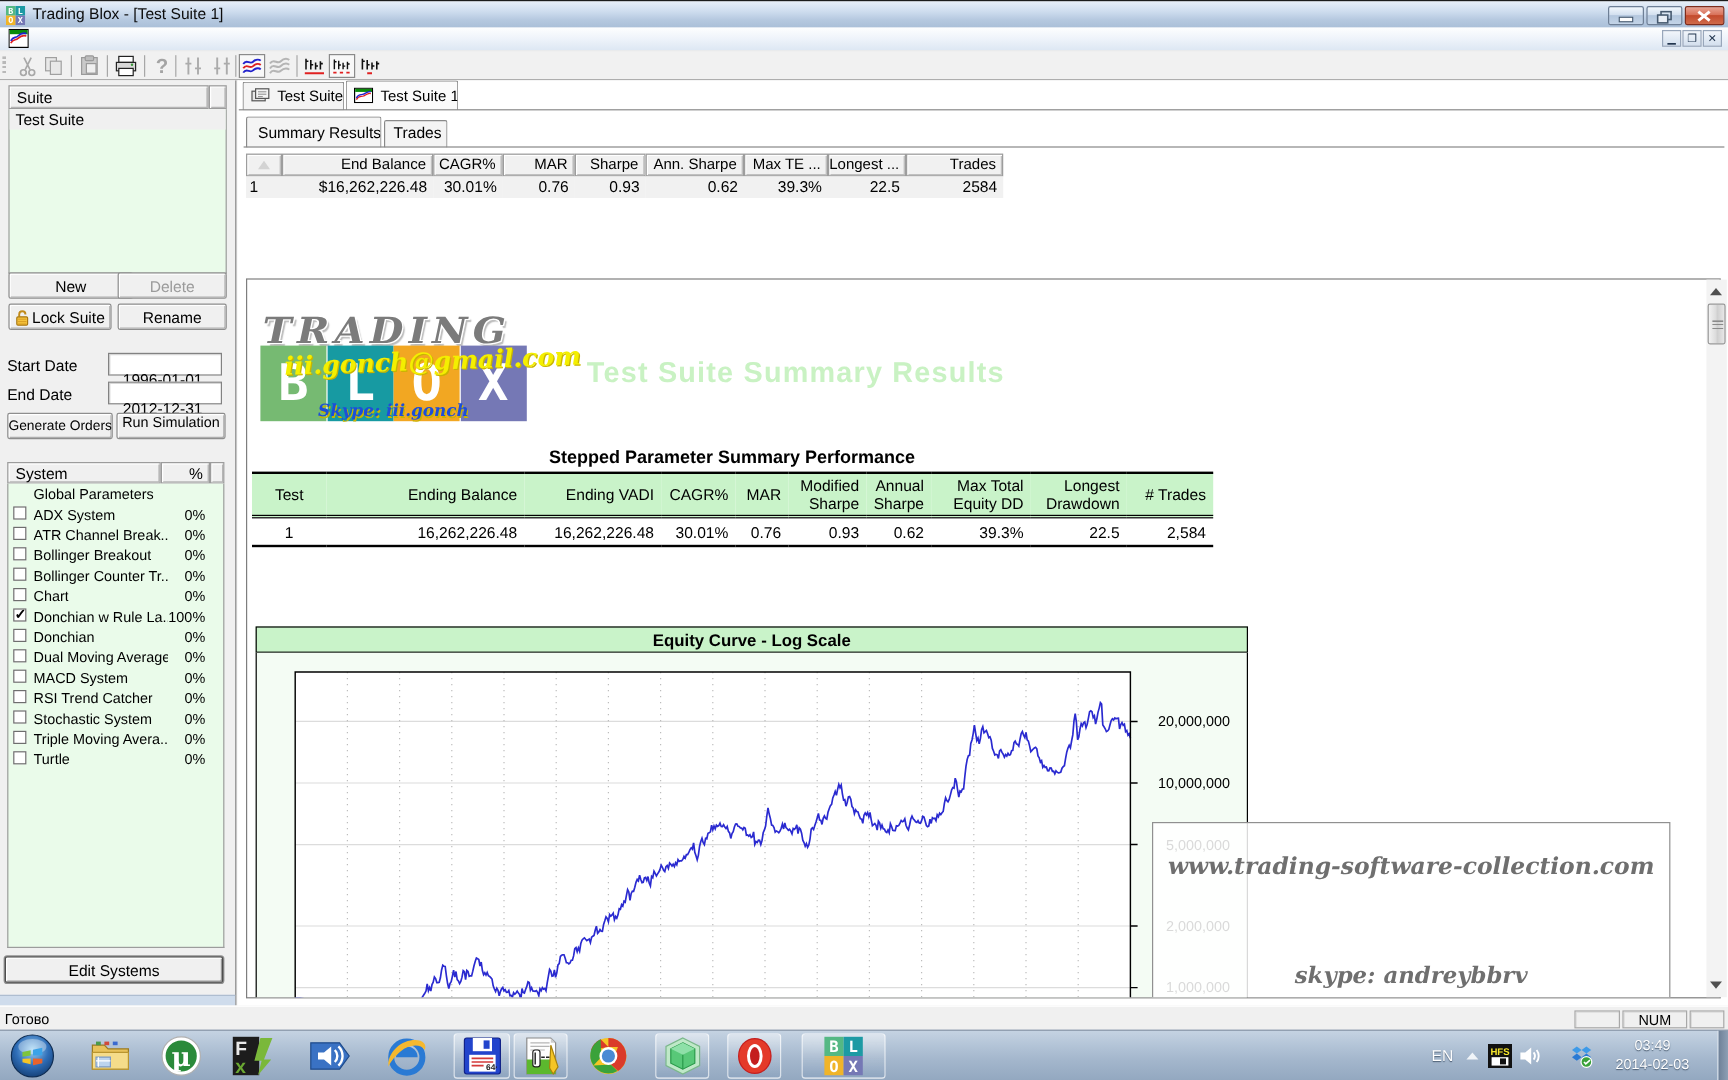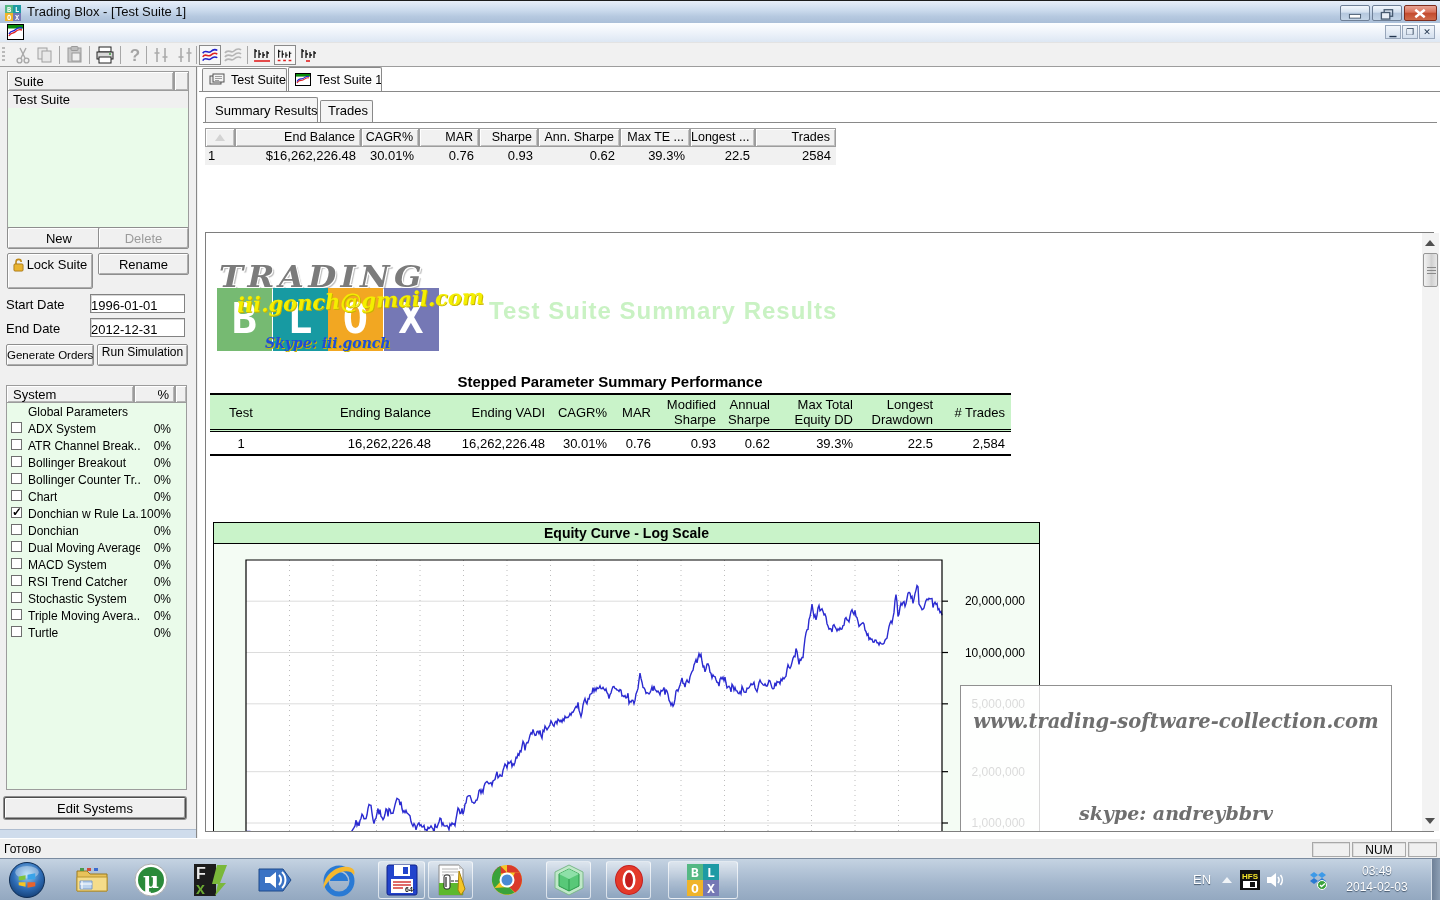--- a/index.html
+++ b/index.html
@@ -39,21 +39,21 @@
 #suite-box { position:absolute; left:7px; top:4px; width:182px; height:157px; }
 #suite-header { position:absolute; left:0; top:0; width:167px; height:20px; padding:2px 6px; }
 #suite-header2 { position:absolute; left:167px; top:0; width:15px; height:20px; }
 #suite-list { position:absolute; left:0; top:20px; width:182px; height:137px; background:#eafbea; border:1px solid #9c9c9c; border-top:none; }
 #suite-item { height:17px; background:#f0f0f0; padding:1px 5px; font-size:13px; }
 .btn { position:absolute; background:#f0f0f0; border:1px solid #8e8e8e; border-radius:2px;
   box-shadow:inset 1px 1px 0 #ffffff, inset -1px -1px 0 #adadad; text-align:center; font-size:13px; padding-top:3px; white-space:nowrap; overflow:hidden; }
 .btn.disabled { color:#9b9b9b; }
 .lbl { position:absolute; font-size:13px; }
 .field { position:absolute; background:#fff; border:1px solid #828282; box-shadow:inset 1px 1px 0 #d7d7d7;
-  font-size:13px; text-align:left; padding:3px 4px 0 0; }
+  font-size:13px; text-align:center; padding:14px 4px 0 0; }
 #system-box { position:absolute; left:6px; top:318px; width:181px; height:405px; }
 #system-header-row { position:absolute; left:0; top:0; width:181px; height:18px; }
 #sys-h1 { position:absolute; left:0; top:0; width:128px; height:18px; padding:1px 6px; }
 #sys-h2 { position:absolute; left:128px; top:0; width:41px; height:18px; padding:1px 5px; text-align:right; }
 #sys-h3 { position:absolute; left:169px; top:0; width:12px; height:18px; }
 #system-list { position:absolute; left:0; top:18px; width:181px; height:387px; background:#eafbea; border:1px solid #9c9c9c; border-top:none; }
 .sysrow { position:relative; height:17px; font-size:12px; }
 .sysrow .cb { position:absolute; left:4px; top:2px; width:11px; height:11px; background:#fff; border:1px solid #6e6e6e; }
 .sysrow .cb .tick { position:absolute; left:0px; top:-3px; font-size:12px; font-weight:bold; color:#000; }
 .sysrow .nm { position:absolute; left:21px; top:2px; white-space:nowrap; max-width:112px; overflow:hidden; }
@@ -309,21 +309,21 @@
 <div id="leftpanel">
   <div id="suite-box">
     <div id="suite-header" class="boxheader">Suite</div>
     <div id="suite-header2" class="boxheader"></div>
     <div id="suite-list">
       <div id="suite-item">Test Suite</div>
     </div>
   </div>
   <div class="btn" style="left:7px;top:160px;width:104px;height:22px">New</div>
   <div class="btn disabled" style="left:98px;top:160px;width:91px;height:22px">Delete</div>
-  <div class="btn" style="left:7px;top:186px;width:86px;height:36px">
+  <div class="btn" style="left:7px;top:186px;width:86px;height:22px">
     <svg style="position:absolute;left:4px;top:4px" width="13" height="14" viewBox="0 0 13 14">
       <path d="M4 6 V4 a2.6 2.6 0 0 1 5.2 0" fill="none" stroke="#c08a1a" stroke-width="1.6"></path>
       <rect x="2" y="6" width="9" height="7" rx="1" fill="#f5c33c" stroke="#a87712"></rect>
       <path d="M3 8 h7 M3 10 h7 M3 12 h7" stroke="#d89c20" stroke-width="0.8"></path>
     </svg>
     <span style="margin-left:14px">Lock Suite</span>
   </div>
   <div class="btn" style="left:98px;top:186px;width:91px;height:22px">Rename</div>
   <div class="lbl" style="left:6px;top:230px">Start Date</div>
   <div class="field" style="left:90px;top:227px;width:95px;height:19px">1996-01-01</div>

